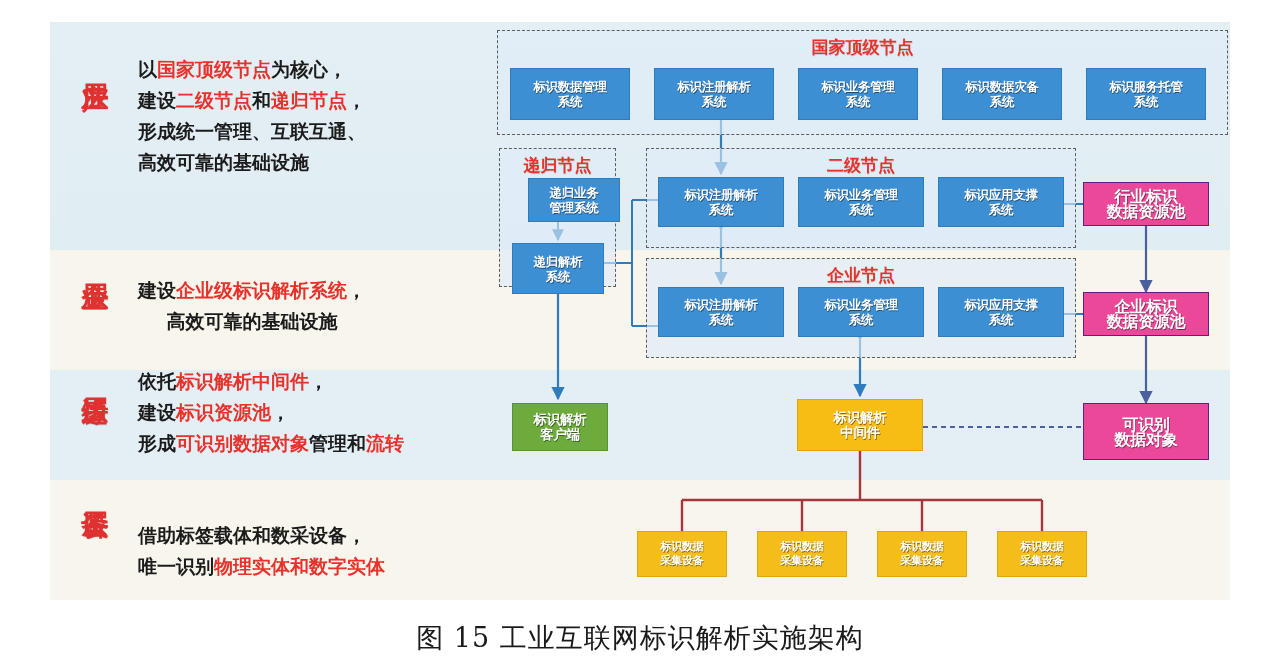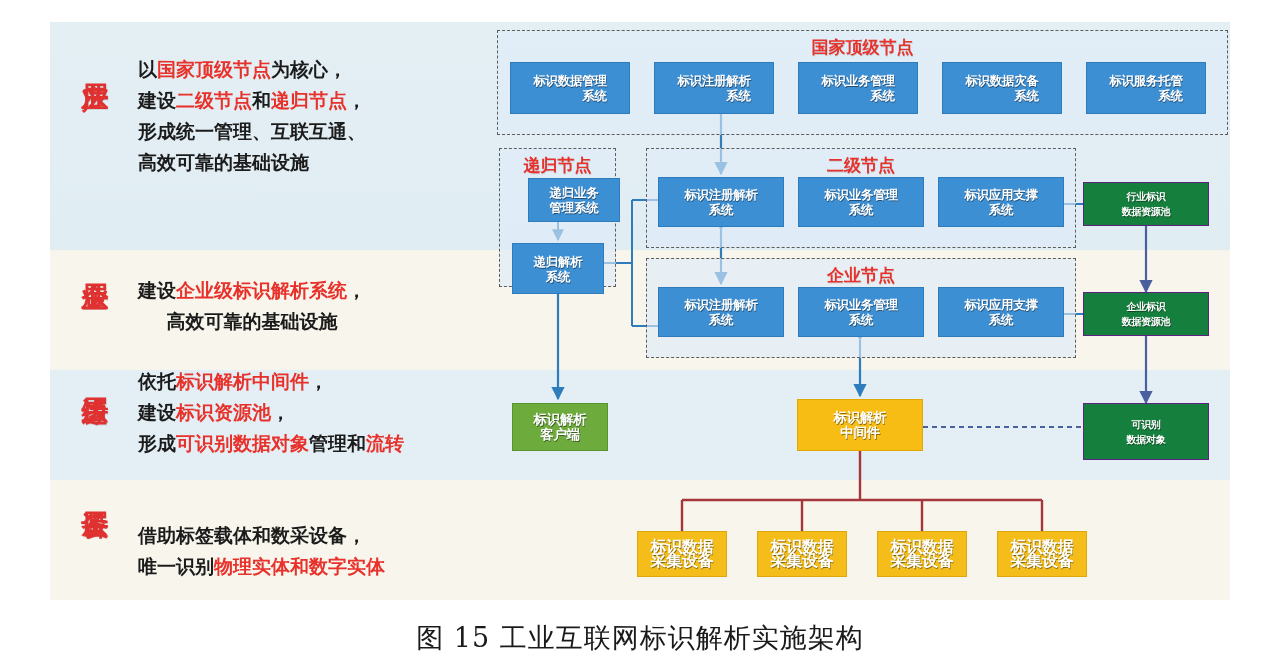--- a/index.html
+++ b/index.html
@@ -76,27 +76,27 @@
     position:absolute;box-sizing:border-box;
     display:flex;align-items:center;justify-content:center;
     text-align:center;
     font-weight:bold;
     color:#ffffff;
     line-height:15px;
     letter-spacing:-0.3px;
     text-shadow:0.6px 0.6px 0.6px rgba(0,0,0,.45);
   }
   .box-blue{background:#3d8fd4;border:1px solid #2f7cbd;font-size:12.5px;}
-  .box-purple{background:#15803d;border:1px solid #5e2182;font-size:10px;}
+  .box-purple{background:#ec4899;border:1px solid #5e2182;font-size:16px;}
   .box-green{background:#6cab3c;border:1px solid #5a9231;font-size:13.5px;}
   .box-yellow{background:#f7bd15;border:1px solid #e0a800;font-size:13.5px;}
-  .box-yellow-sm{background:#f4bd19;border:1px solid #dfa80c;font-size:16px;line-height:14px;}
-
-  
-  .nat{top:62px;height:52px;width:120px;text-align:right;}
+  .box-yellow-sm{background:#f4bd19;border:1px solid #dfa80c;font-size:11px;line-height:14px;}
+
+  
+  .nat{top:68px;height:52px;width:120px;}
   #nat-0{left:510px;} #nat-1{left:654px;} #nat-2{left:798px;}
   #nat-3{left:942px;} #nat-4{left:1086px;}
 
   
   #rec-0{left:528px;top:178px;width:92px;height:44px;}
   #rec-1{left:512px;top:243px;width:92px;height:51px;}
 
   
   .sec{top:177px;height:50px;width:126px;}
   #sec-0{left:658px;} #sec-1{left:798px;} #sec-2{left:938px;}

